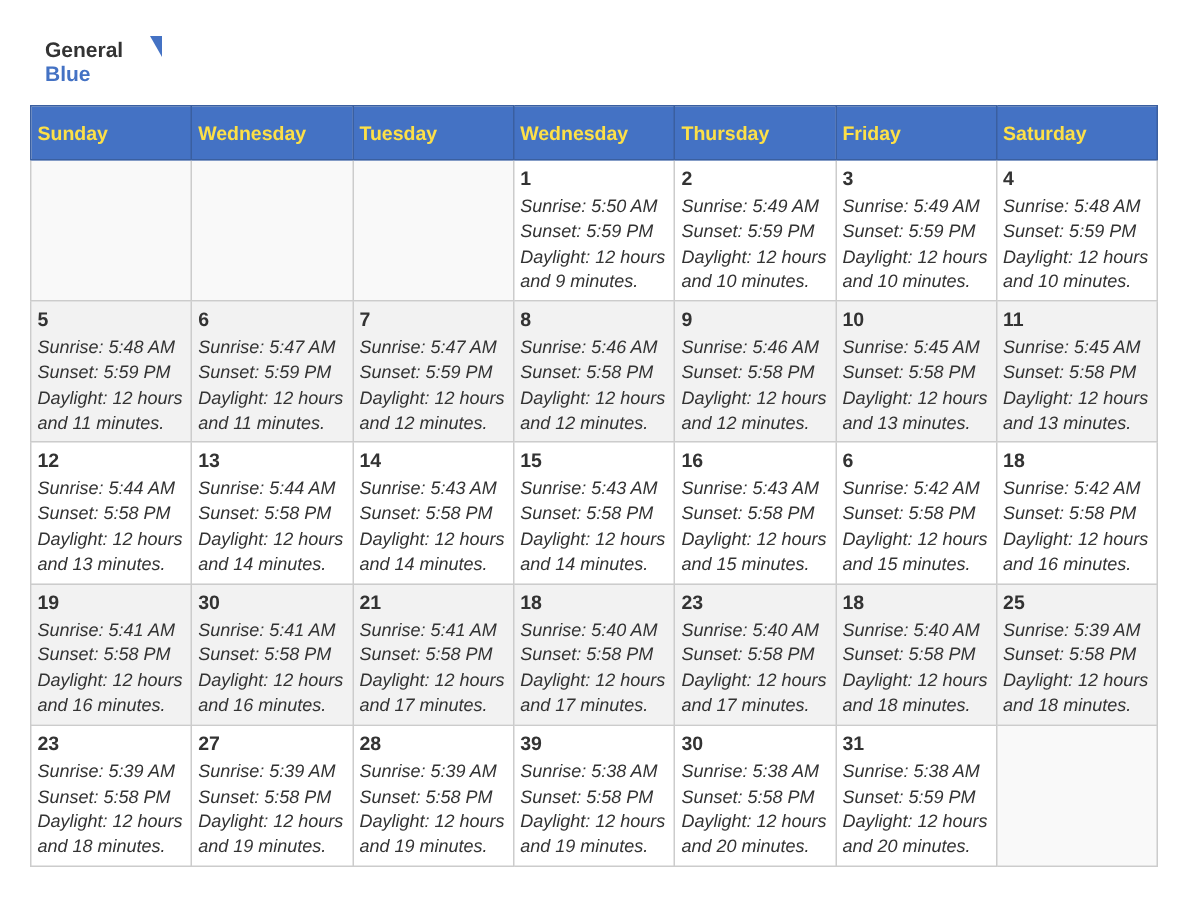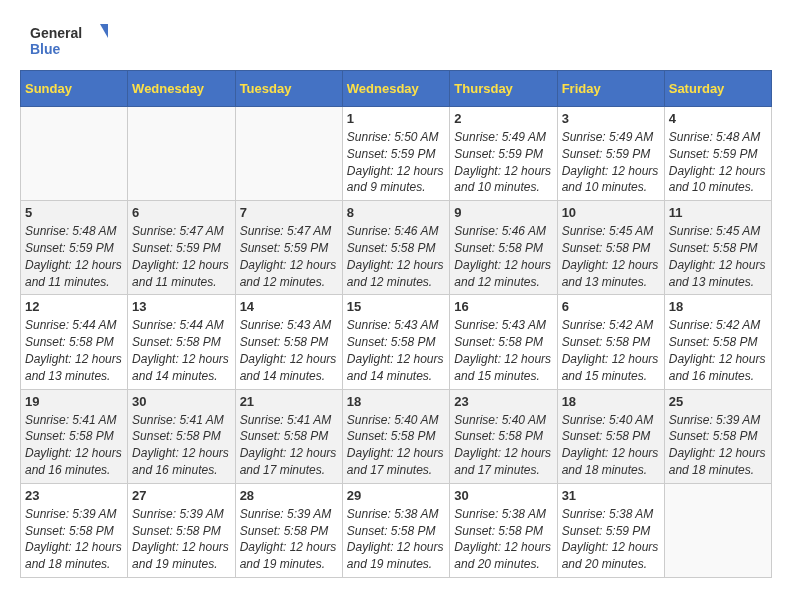--- a/index.html
+++ b/index.html
@@ -312,21 +312,21 @@
 and 19 minutes.</div>
         </td>
         <td>
           <span class="day-number">28</span>
           <div class="day-info" style="white-space: pre-line;">Sunrise: 5:39 AM
 Sunset: 5:58 PM
 Daylight: 12 hours
 and 19 minutes.</div>
         </td>
         <td>
-          <span class="day-number">29</span>
+          <span class="day-number">39</span>
           <div class="day-info" style="white-space: pre-line;">Sunrise: 5:38 AM
 Sunset: 5:58 PM
 Daylight: 12 hours
 and 19 minutes.</div>
         </td>
         <td>
           <span class="day-number">30</span>
           <div class="day-info" style="white-space: pre-line;">Sunrise: 5:38 AM
 Sunset: 5:58 PM
 Daylight: 12 hours

